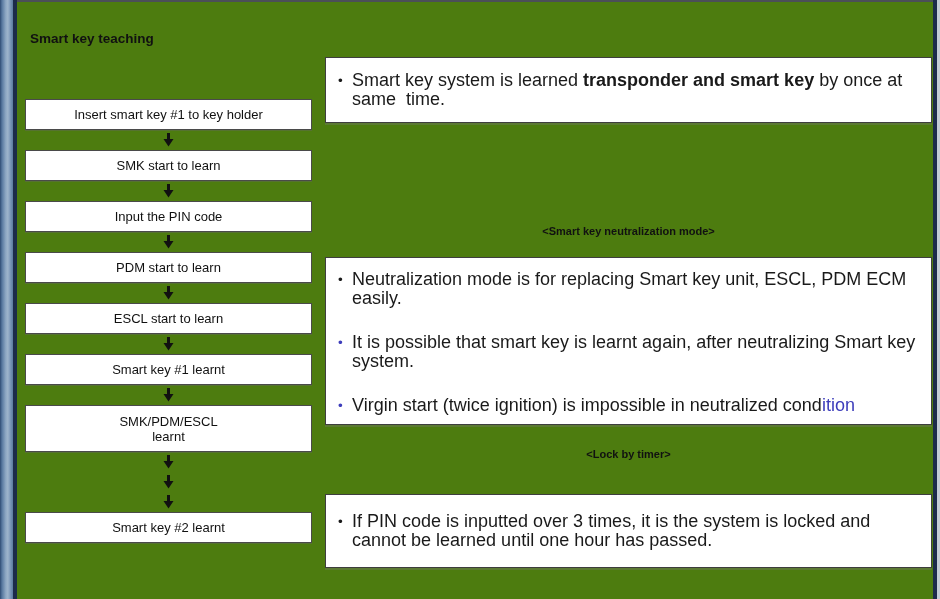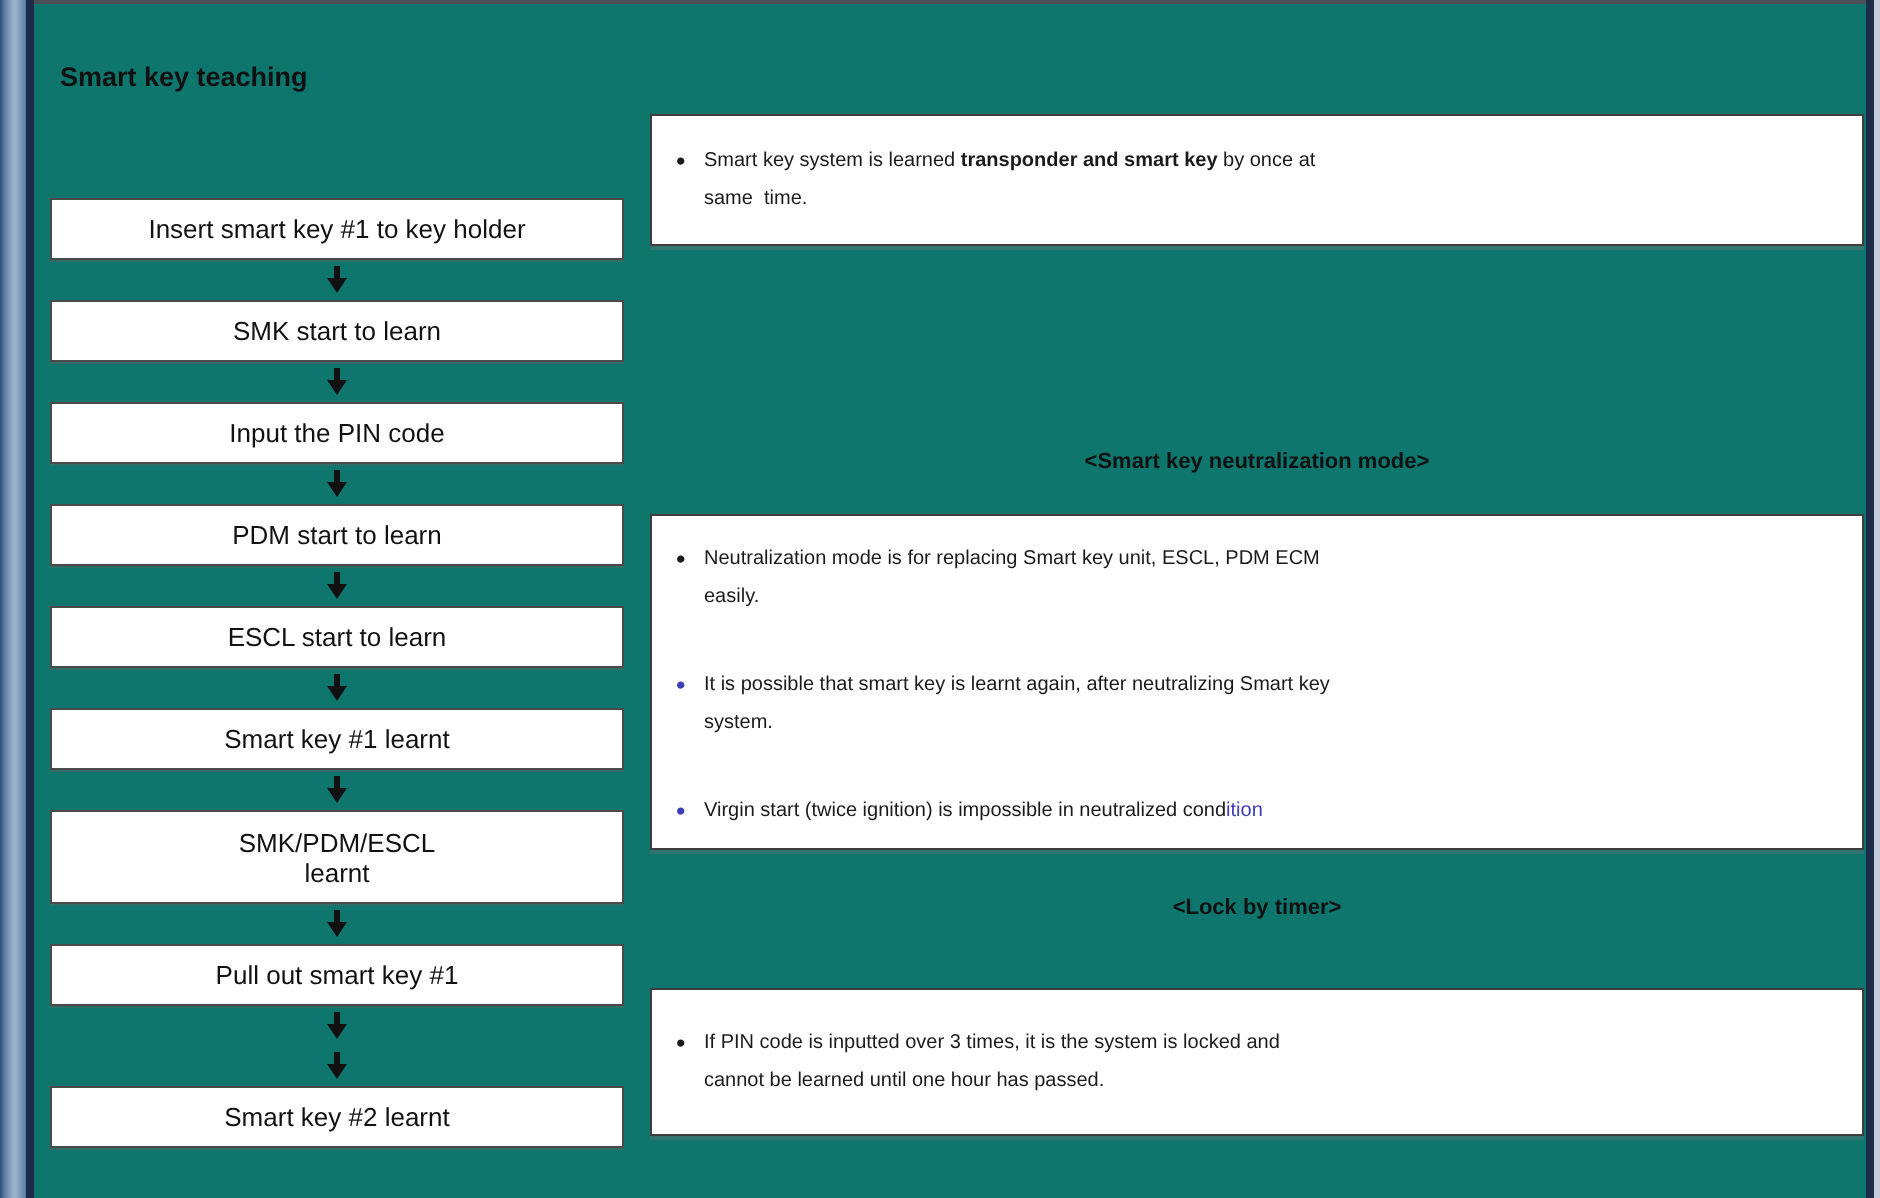--- a/index.html
+++ b/index.html
@@ -1,18 +1,18 @@
 <!DOCTYPE html>
 <html><head>
 <meta charset="utf-8">
 <style>
   * { margin:0; padding:0; box-sizing:border-box; }
   html,body { width:940px; height:599px; overflow:hidden; }
   body { font-family:"Liberation Sans","DejaVu Sans",sans-serif; background:#ffffff; }
-  .page { position:relative; width:940px; height:599px; background:#0f766e; }
+  .page { position:relative; width:940px; height:599px; background:#4d7c0f; }
 
   
   .top-line { position:absolute; left:0; top:0; width:940px; height:2px; background:#4b4f58; }
   .left-strip { position:absolute; left:0; top:0; width:13px; height:599px;
     background:linear-gradient(to right,#2f4c73 0%,#56779e 15%,#8fa9c4 45%,#9db4cb 60%,#7b97b8 80%,#5a7a9f 100%); }
   .left-strip-border { position:absolute; left:13px; top:0; width:4px; height:599px; background:#1c2b4a; }
   .right-border { position:absolute; left:933px; top:0; width:4px; height:599px; background:#1c2b4a; }
   .right-sliver { position:absolute; left:937px; top:0; width:3px; height:599px; background:#c3ccd6; }
 
   .page-title { position:absolute; left:30px; top:31px; font-size:13.5px; font-weight:bold; color:#111; }
@@ -34,21 +34,21 @@
   .lock-box { top:494px; height:74px; padding:17px 14px 0 12px; }
   .neutral-box .bullet-item { margin-bottom:25px; }
 
   .section-heading { position:absolute; left:325px; width:607px; text-align:center;
     font-size:11px; font-weight:bold; color:#111; }
   .heading-neutral { top:225px; }
   .heading-lock { top:448px; }
 
   .bullet-item { display:flex; align-items:flex-start; }
   .bullet-marker { width:14px; flex:0 0 14px; font-size:13.5px; line-height:19px; }
-  .bullet-text { flex:1; font-size:10px; line-height:19px; color:#1a1a1a; white-space:pre-wrap; }
+  .bullet-text { flex:1; font-size:18px; line-height:19px; color:#1a1a1a; white-space:pre-wrap; }
   .seg-b { font-weight:bold; }
 </style>
 </head>
 <body>
 
 <div class="page">
   <div class="top-line"></div>
 
   <div class="page-title">Smart key teaching</div>
 
@@ -96,21 +96,20 @@
         </svg>
       </div>
       <div class="fc-box tall">SMK/PDM/ESCL
 learnt</div>
       <div class="fc-arrow">
         <svg width="15" height="14" viewBox="0 0 15 14" xmlns="http://www.w3.org/2000/svg">
           <rect x="6" y="0" width="3" height="7" fill="#111"></rect>
           <path d="M2.5 6 L12.5 6 L7.5 13.5 Z" fill="#111"></path>
         </svg>
       </div>
-      <div class="fc-box">Pull out smart key #1</div>
       <div class="fc-arrow">
         <svg width="15" height="14" viewBox="0 0 15 14" xmlns="http://www.w3.org/2000/svg">
           <rect x="6" y="0" width="3" height="7" fill="#111"></rect>
           <path d="M2.5 6 L12.5 6 L7.5 13.5 Z" fill="#111"></path>
         </svg>
       </div>
       <div class="fc-arrow">
         <svg width="15" height="14" viewBox="0 0 15 14" xmlns="http://www.w3.org/2000/svg">
           <rect x="6" y="0" width="3" height="7" fill="#111"></rect>
           <path d="M2.5 6 L12.5 6 L7.5 13.5 Z" fill="#111"></path>

